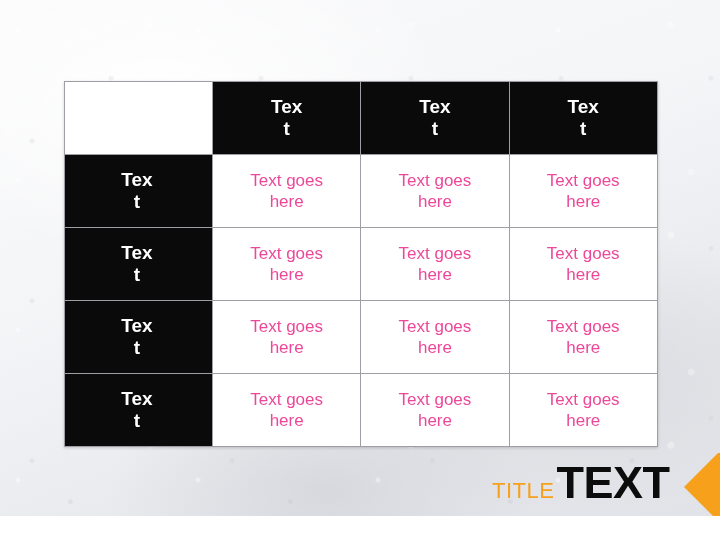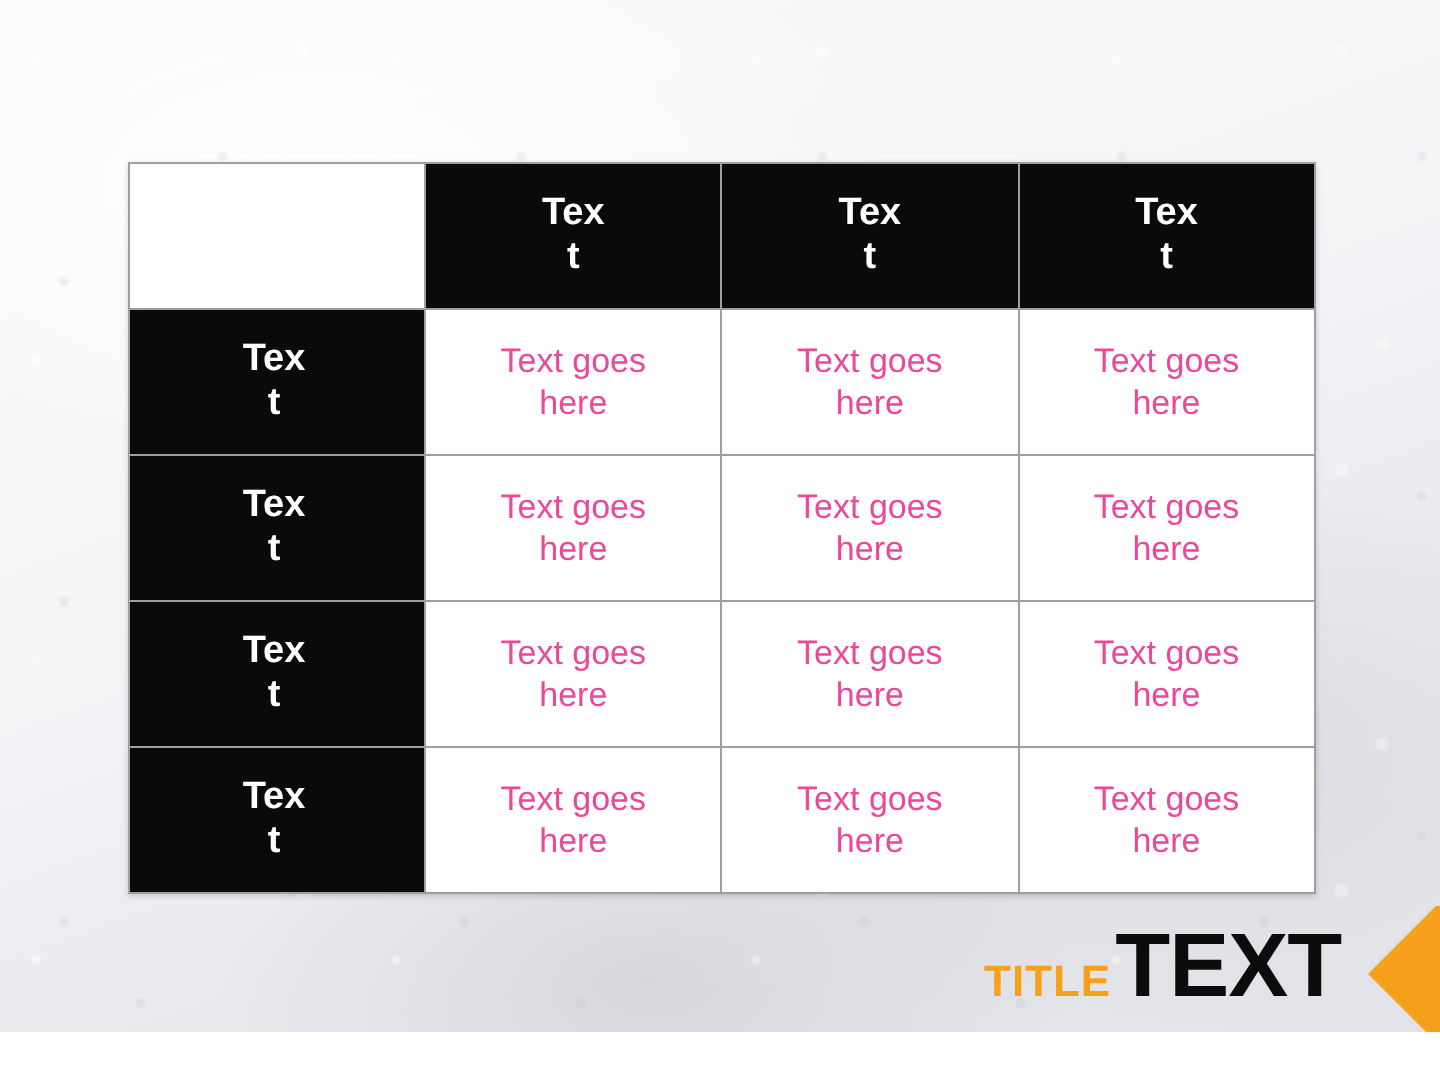--- a/index.html
+++ b/index.html
@@ -123,21 +123,21 @@
     position: absolute;
     left: 492px;
     top: 460px;
     display: flex;
     align-items: baseline;
     height: 50px;
   }
   #title-word {
     color: #f6a01c;
     font-size: 22px;
-    font-weight: bold;
+    font-weight: normal;
     letter-spacing: 0.5px;
     line-height: 1;
   }
   #text-word {
     color: #0c0c0c;
     font-size: 45px;
     font-weight: bold;
     letter-spacing: -0.5px;
     line-height: 1;
     margin-left: 2px;

